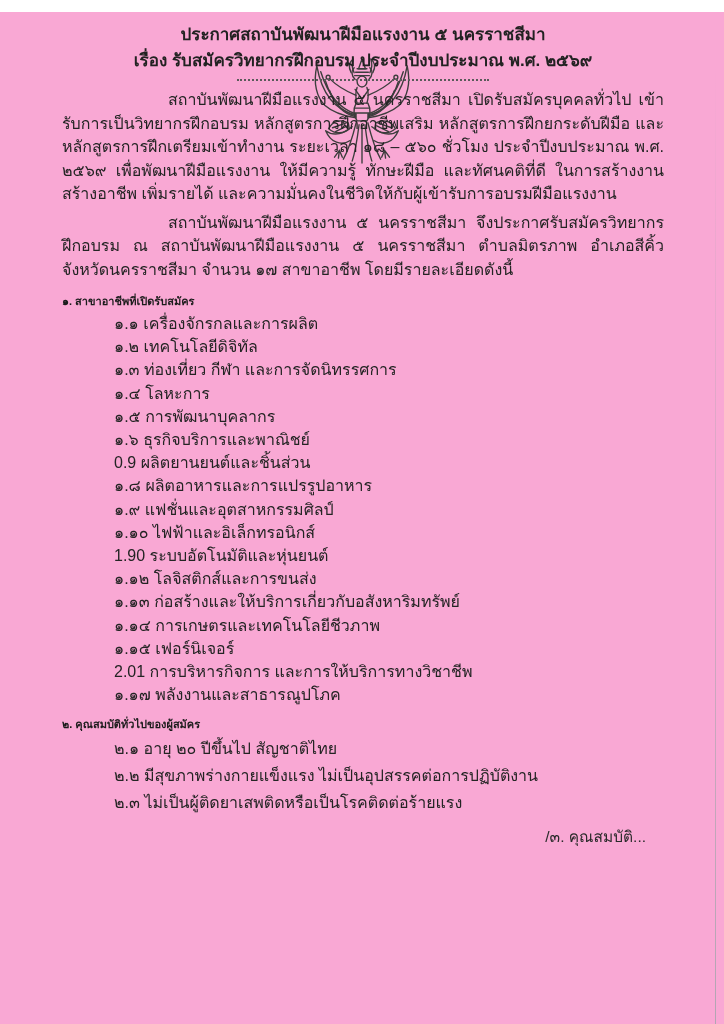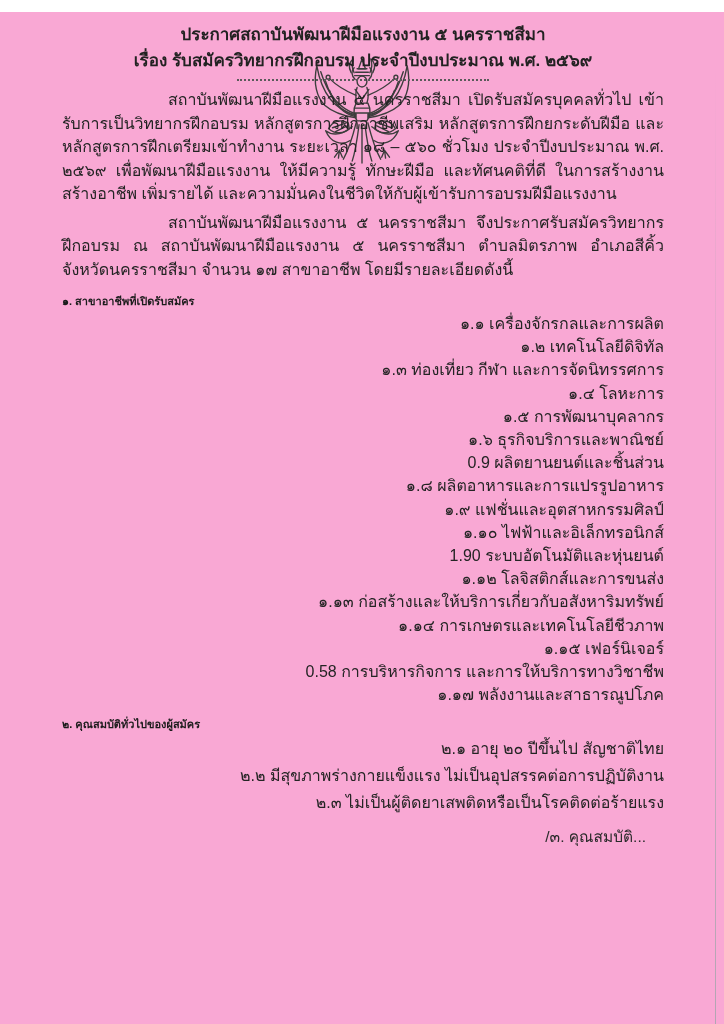--- a/index.html
+++ b/index.html
@@ -50,21 +50,20 @@
     font-size: 11px;
     font-weight: 700;
     color: #1c1c1c;
   }
   .list { margin-top: 2px; padding-left: 52px; }
   .list-item {
     font-size: 16px;
     line-height: 23.2px;
     color: #242424;
     white-space: nowrap;
-    text-align: right;
   }
   .quals .list-item { line-height: 27px; }
   .sec-2 { margin-top: 9px; }
   .continuation {
     margin-top: 8px;
     padding-right: 18px;
     text-align: right;
     font-size: 15.5px;
     color: #2a2a2a;
   }
@@ -141,21 +140,21 @@
       <div class="list-item">๑.๖ ธุรกิจบริการและพาณิชย์</div>
       <div class="list-item">0.9 ผลิตยานยนต์และชิ้นส่วน</div>
       <div class="list-item">๑.๘ ผลิตอาหารและการแปรรูปอาหาร</div>
       <div class="list-item">๑.๙ แฟชั่นและอุตสาหกรรมศิลป์</div>
       <div class="list-item">๑.๑๐ ไฟฟ้าและอิเล็กทรอนิกส์</div>
       <div class="list-item">1.90 ระบบอัตโนมัติและหุ่นยนต์</div>
       <div class="list-item">๑.๑๒ โลจิสติกส์และการขนส่ง</div>
       <div class="list-item">๑.๑๓ ก่อสร้างและให้บริการเกี่ยวกับอสังหาริมทรัพย์</div>
       <div class="list-item">๑.๑๔ การเกษตรและเทคโนโลยีชีวภาพ</div>
       <div class="list-item">๑.๑๕ เฟอร์นิเจอร์</div>
-      <div class="list-item">0.58 การบริหารกิจการ และการให้บริการทางวิชาชีพ</div>
+      <div class="list-item">2.01 การบริหารกิจการ และการให้บริการทางวิชาชีพ</div>
       <div class="list-item">๑.๑๗ พลังงานและสาธารณูปโภค</div>
     </div>
 
     <div class="sec-heading sec-2">๒. คุณสมบัติทั่วไปของผู้สมัคร</div>
     <div class="list quals">
       <div class="list-item">๒.๑ อายุ ๒๐ ปีขึ้นไป สัญชาติไทย</div>
       <div class="list-item">๒.๒ มีสุขภาพร่างกายแข็งแรง ไม่เป็นอุปสรรคต่อการปฏิบัติงาน</div>
       <div class="list-item">๒.๓ ไม่เป็นผู้ติดยาเสพติดหรือเป็นโรคติดต่อร้ายแรง</div>
     </div>
 

